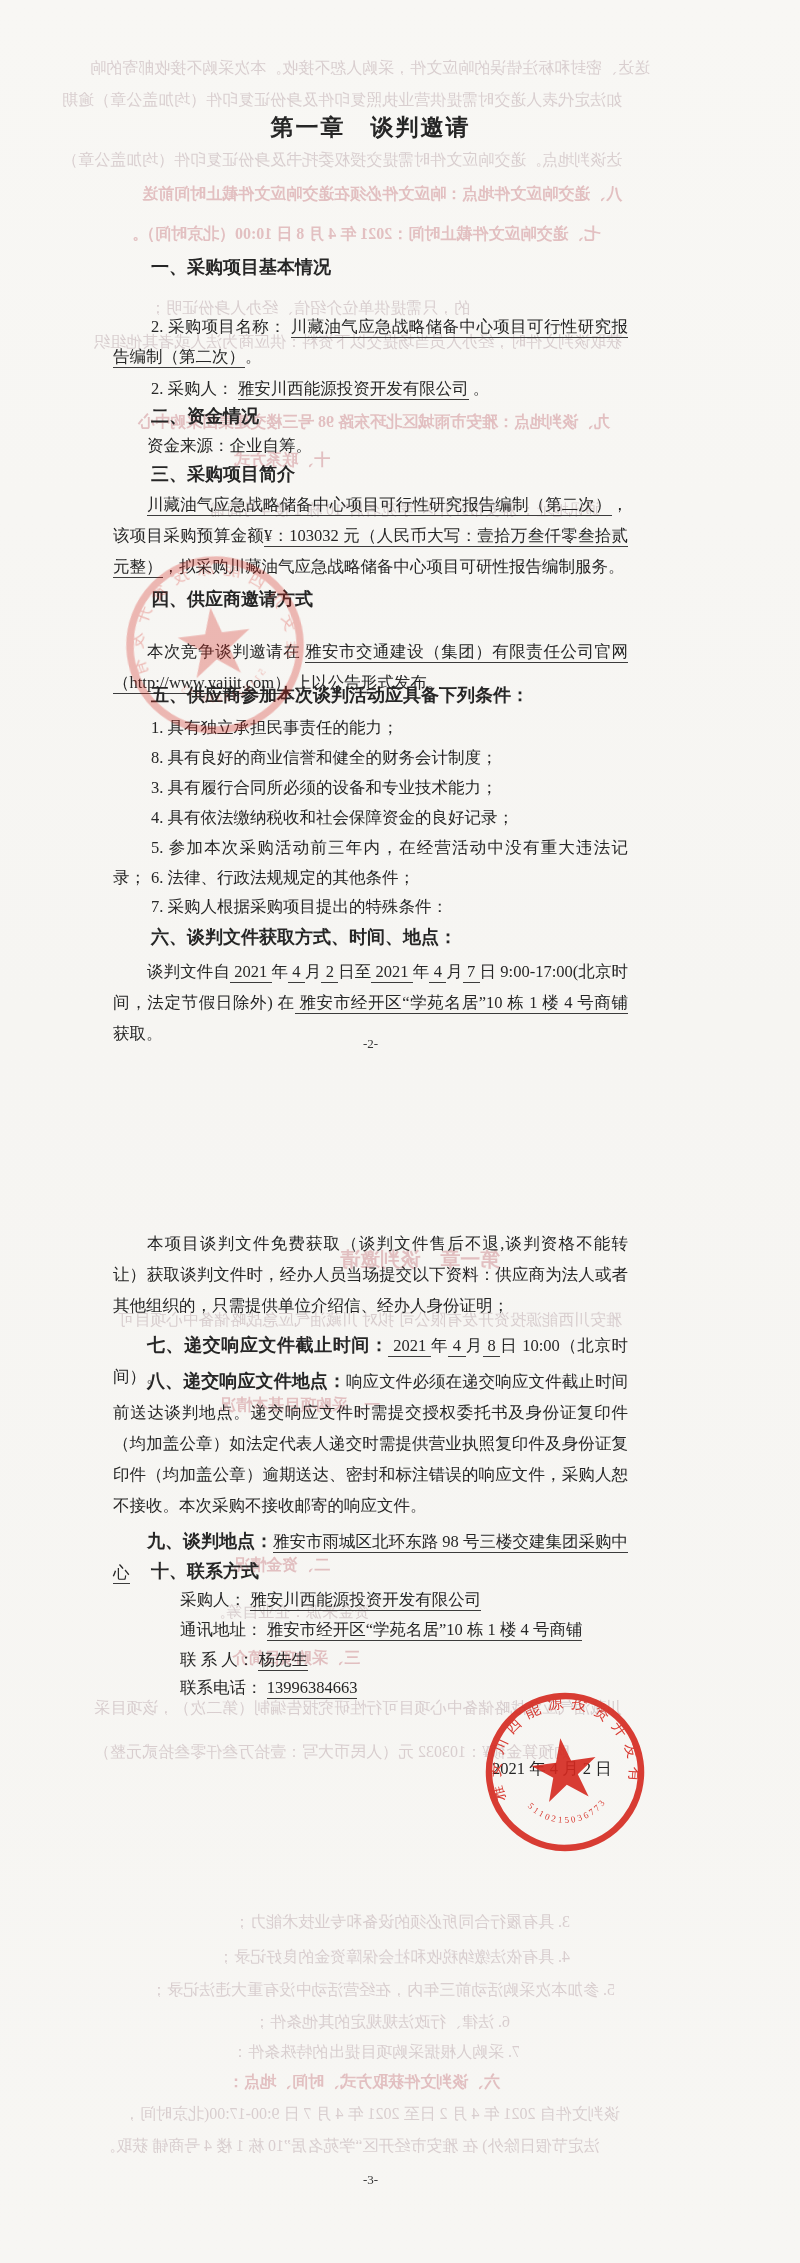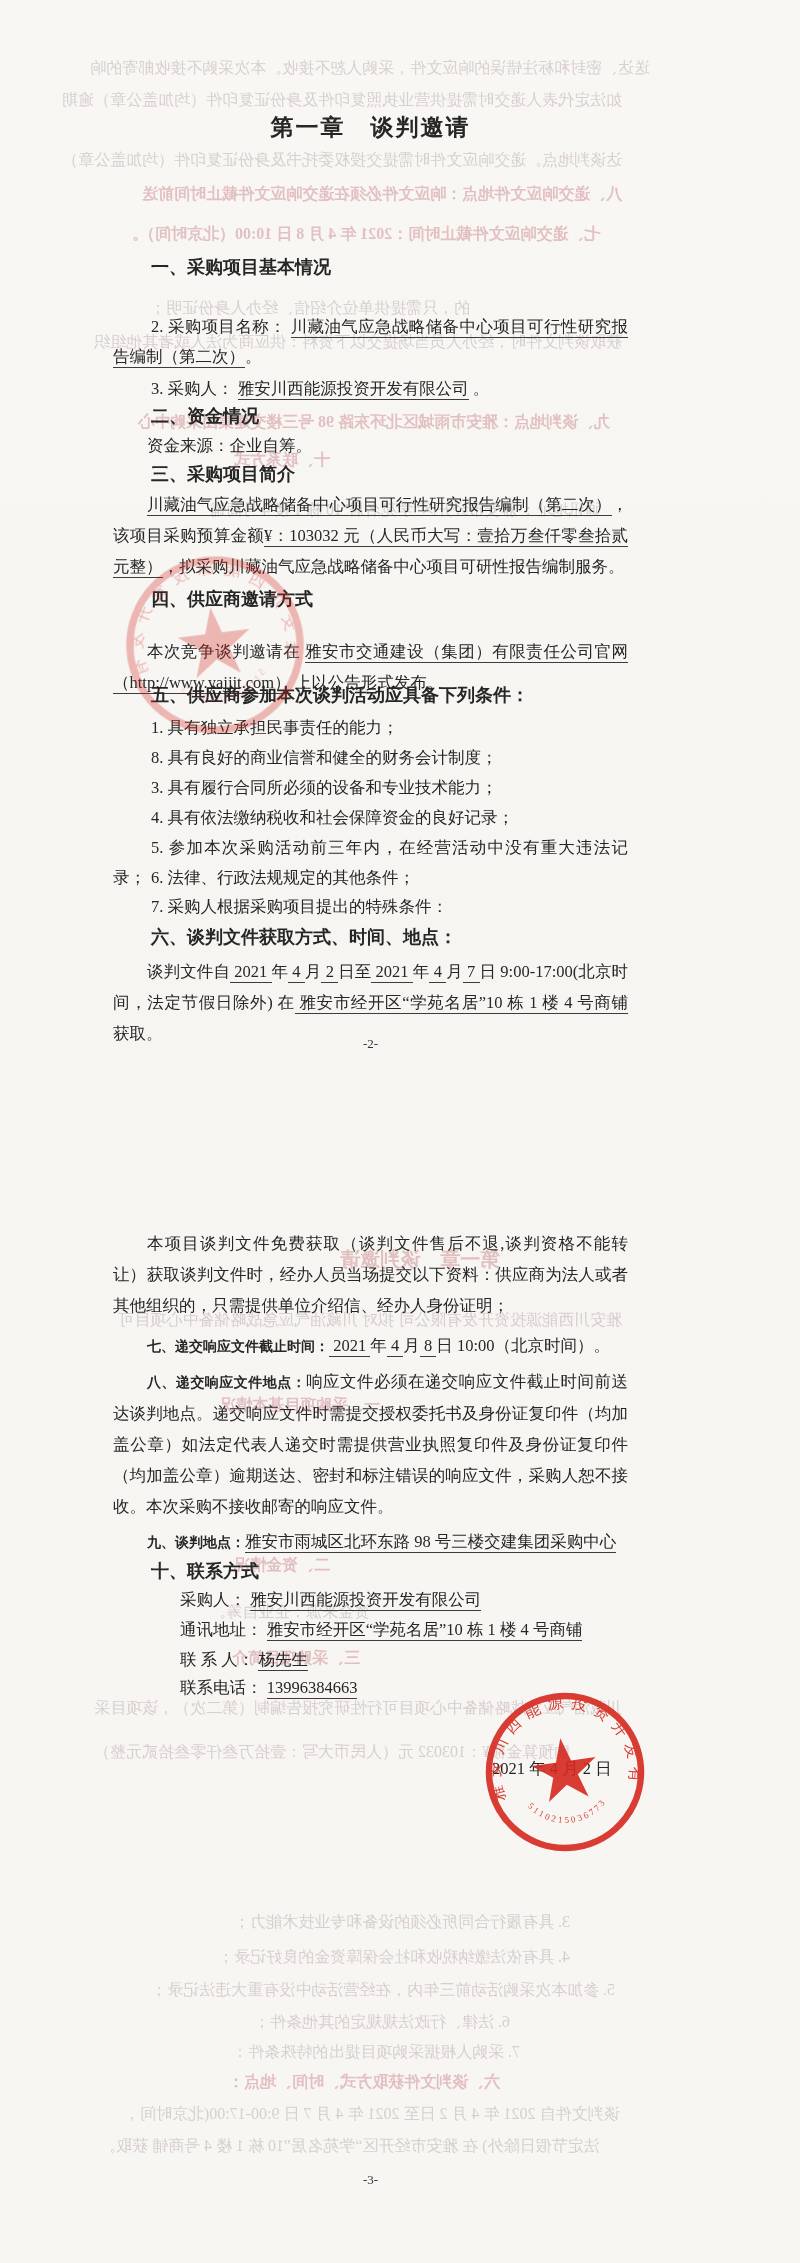--- a/index.html
+++ b/index.html
@@ -8,21 +8,21 @@
     background:linear-gradient(180deg,#f8f7f4 0%,#f6f5f2 45%,#f7f6f3 100%);
     font-family:"Liberation Serif","DejaVu Serif",serif;color:#262626;
   }
   .blk{position:absolute;left:113px;width:515px;font-size:16.5px;line-height:31px;text-align:justify;}
   .ind{text-indent:34px;}
   .h{font-weight:bold;font-size:18px;text-indent:38px;}
   .title{position:absolute;left:113px;width:515px;text-align:center;font-size:23px;font-weight:bold;letter-spacing:2px;}
   .item{text-indent:38px;line-height:30px;}
   .contact{text-indent:67px;}
   .u{border-bottom:1px solid #3c3c3c;padding-bottom:1px;}
-  .b{font-weight:bold;font-size:14px;}
+  .b{font-weight:bold;font-size:18px;}
   .pageno{position:absolute;left:113px;width:515px;text-align:center;font-size:13px;color:#333;}
   .bleed{position:absolute;white-space:nowrap;font-size:16px;color:rgba(158,128,138,.34);
          transform:scaleX(-1);filter:blur(.6px);pointer-events:none;}
   .bleed.bold{font-weight:bold;color:rgba(196,110,118,.40);}
   .stamp{position:absolute;}
   .stamp-bleed{opacity:.30;transform:scaleX(-1) rotate(7deg);filter:blur(.7px);}
 </style>
 </head>
 <body>
 
@@ -37,21 +37,21 @@
   <div class="bleed" style="top:332px;right:178px">获取谈判文件时，经办人员当场提交以下资料：供应商为法人或者其他组织</div>
   <div class="bleed bold" style="top:412px;right:190px">九、谈判地点：雅安市雨城区北环东路 98 号三楼交建集团采购中心</div>
   <div class="bleed bold" style="top:450px;right:470px">十、联系方式</div>
   <div class="bleed" style="top:500px;right:200px">通讯地址： 雅安市经开区“学苑名居”10 栋 1 楼 4 号商铺</div>
 
   <div class="title" style="top:112px">第一章　谈判邀请</div>
 
 
   <div class="blk h" style="top:252px">一、采购项目基本情况</div>
   <div class="blk item" style="top:312px"><span>2. 采购项目名称： </span><span class="u">川藏油气应急战略储备中心项目可行性研究报告编制（第二次）</span><span>。</span></div>
-  <div class="blk item" style="top:374px"><span>3. 采购人： </span><span class="u">雅安川西能源投资开发有限公司</span><span> 。</span></div>
+  <div class="blk item" style="top:374px"><span>2. 采购人： </span><span class="u">雅安川西能源投资开发有限公司</span><span> 。</span></div>
 
   <div class="blk h" style="top:401px">二、资金情况</div>
   <div class="blk ind" style="top:430px">资金来源：企业自筹。</div>
 
   <div class="blk h" style="top:459px">三、采购项目简介</div>
   <div class="blk ind" style="top:489px"><span class="u">川藏油气应急战略储备中心项目可行性研究报告编制（第二次）</span><span>，该项目采购预算金额</span><span class="u">¥：103032 元（人民币大写：壹拾万叁仟零叁拾贰元整）</span><span>，拟采购川藏油气应急战略储备中心项目可研性报告编制服务。</span></div>
 
   <div class="blk h" style="top:584px">四、供应商邀请方式</div>
   <div class="blk ind" style="top:636px"><span>本次竞争谈判邀请在 </span><span class="u">雅安市交通建设（集团）有限责任公司官网</span><span class="u">（http://www.yajjjt.com）</span><span> 上以公告形式发布。</span></div>
 

